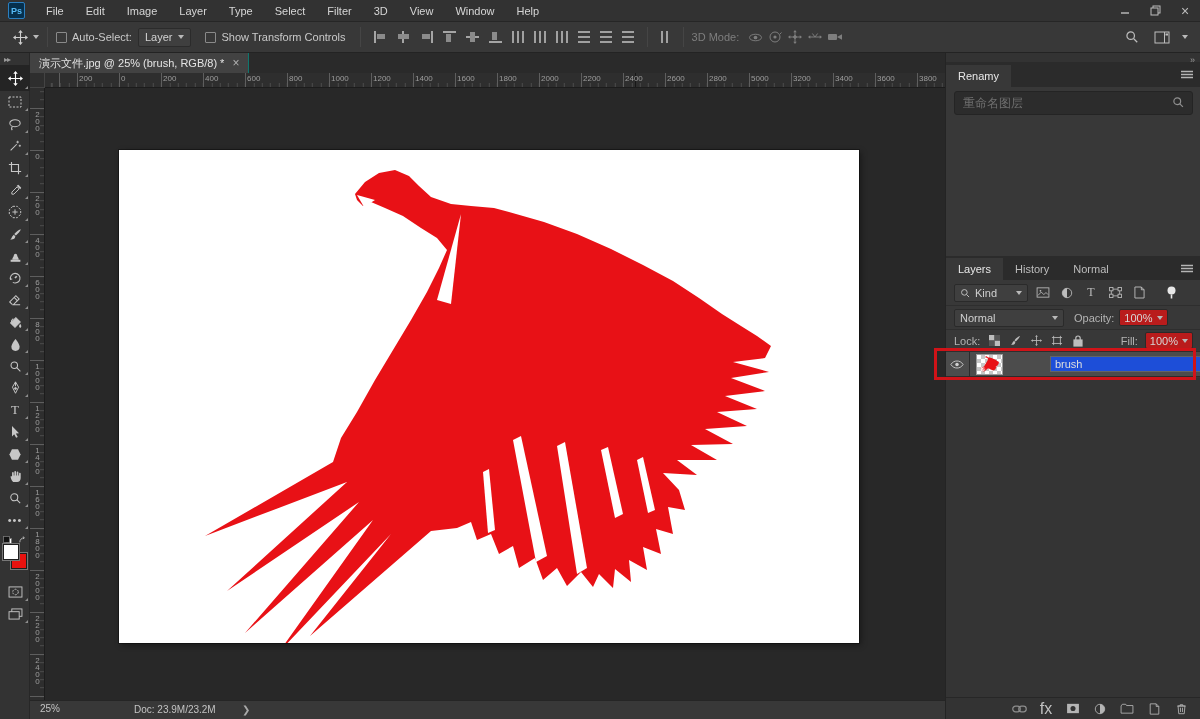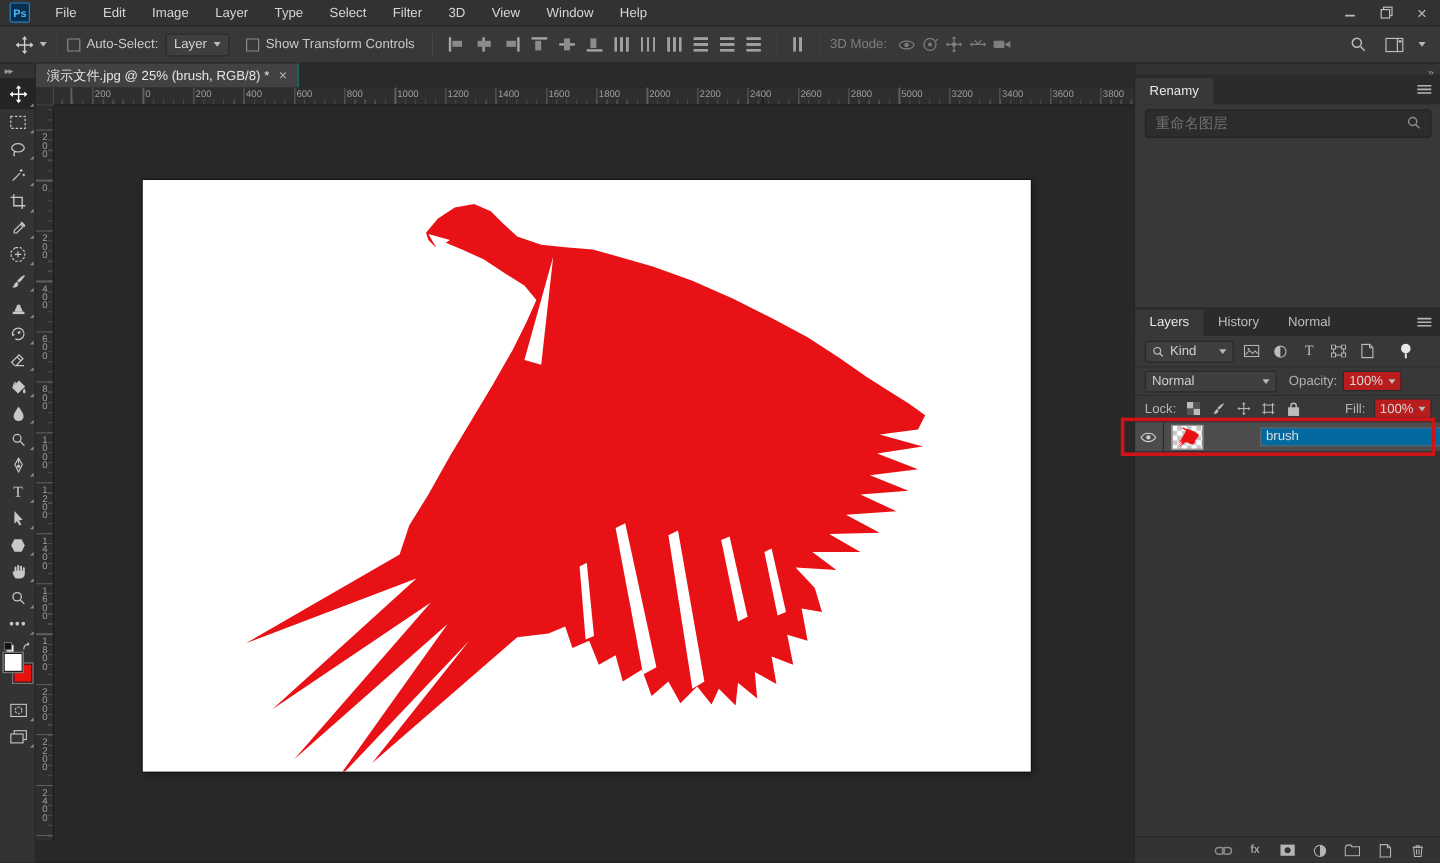--- a/index.html
+++ b/index.html
@@ -145,29 +145,29 @@
   .layer-row { display:flex; align-items:center; height:25px; border-bottom:1px solid #2c2c2c; background:#383838; }
   .layer-row.selected { background:#4c4c4c; }
   .eye-cell { width:26px; display:flex; align-items:center; justify-content:center;
     border-right:1px solid #2c2c2c; align-self:stretch; color:#cfcfcf; }
   .thumb { width:30px; height:21px; margin:0 7px 0 6px; border:1px solid #9b9b9b; background:#fff;
     display:flex; align-items:center; justify-content:center; overflow:hidden; }
   .thumb.checker { background:
       conic-gradient(#c8c8c8 90deg,#ffffff 90deg 180deg,#c8c8c8 180deg 270deg,#ffffff 270deg);
       background-size:8px 8px; }
   .lname { color:#dedede; }
-  .lname.editing { border:1px solid #646464; background:#0369a1; padding:1px 4px; width:166px;margin-left:40px; }
+  .lname.editing { border:1px solid #646464; background:#1d4ed8; padding:1px 4px; width:166px;margin-left:40px; }
   .lname.italic { font-style:italic; }
   .row-lock { margin-left:auto; margin-right:10px; color:#c5c5c5; }
   #layers-empty { position:absolute; left:0; top:325px; width:255px; height:319px; background:#343434; }
   #layers-footer { position:absolute; left:0; top:644px; width:255px; height:22px; background:#333333;
     border-top:1px solid #272727; display:flex; align-items:center; justify-content:flex-end;
     gap:11px; padding-right:12px; color:#b5b5b5; }
   #layers-footer .fic { display:inline-flex; align-items:center; justify-content:center; width:16px; height:16px; }
-  #layers-footer .fx { font-size:10px; color:#c0c0c0; }
+  #layers-footer .fx { font-size:16px; color:#c0c0c0; }
   
   #annotation { position:absolute; left:934px; top:348px; width:262px; height:32px;
     border:3px solid var(--annotation-red,#d01318); z-index:60; pointer-events:none; }
 </style>
 </head>
 <body>
 
 <div id="app">
 
   <svg width="0" height="0" style="position:absolute">
@@ -503,20 +503,25 @@
         <polygon points="342,64 318,150 332,154" fill="#ffffff"></polygon>
         <polygon points="394,290 402,286 428,406 417,412" fill="#ffffff"></polygon>
         <polygon points="438,296 446,292 468,418 458,424" fill="#ffffff"></polygon>
         <polygon points="482,300 489,297 504,364 496,368" fill="#ffffff"></polygon>
         <polygon points="364,322 370,319 376,380 369,383" fill="#ffffff"></polygon>
         <polygon points="518,310 524,307 536,360 529,363" fill="#ffffff"></polygon>
       </svg>
     </div>
   </div>
 
+  <div id="statusbar">
+    <span class="zoomfield">25%</span>
+    <span class="docinfo">Doc: 23.9M/23.2M</span>
+    <span class="flyout">❯</span>
+  </div>
 
   <div id="rightdock">
     <div class="dock-collapse">»</div>
 
     <div class="ptab-row" id="renamy-tabs">
       <span class="ptab active">Renamy</span>
       <span class="hamburger">
         <svg width="12" height="9" viewBox="0 0 12 9" stroke="#b5b5b5" stroke-width="1.3">
             <path d="M0 1.5h12M0 4.5h12M0 7.5h12"></path>
           </svg>

